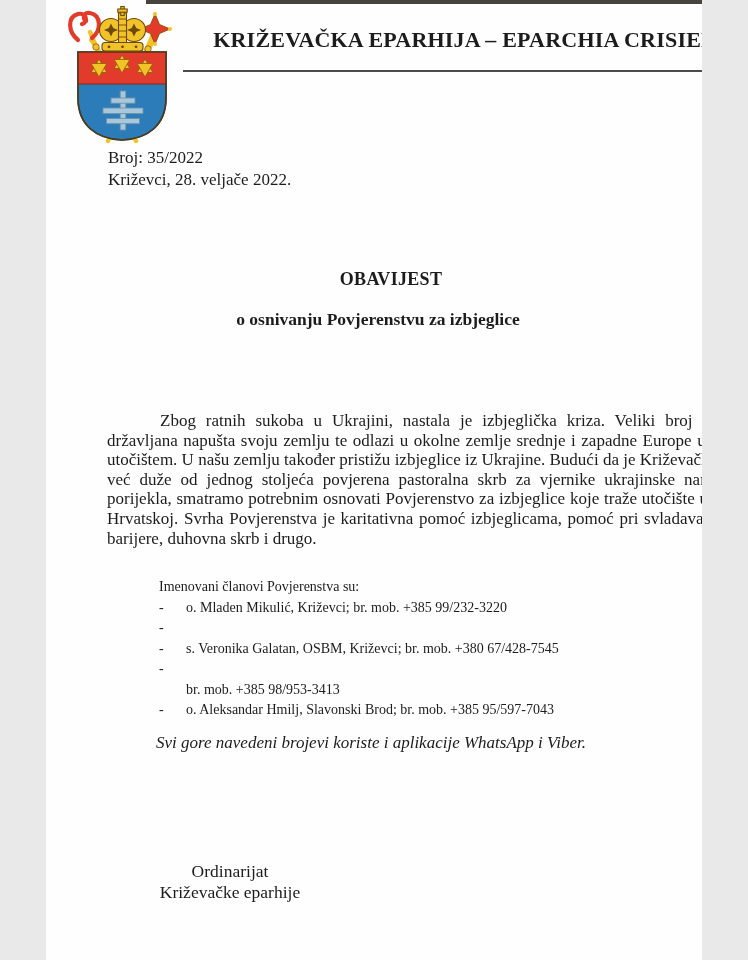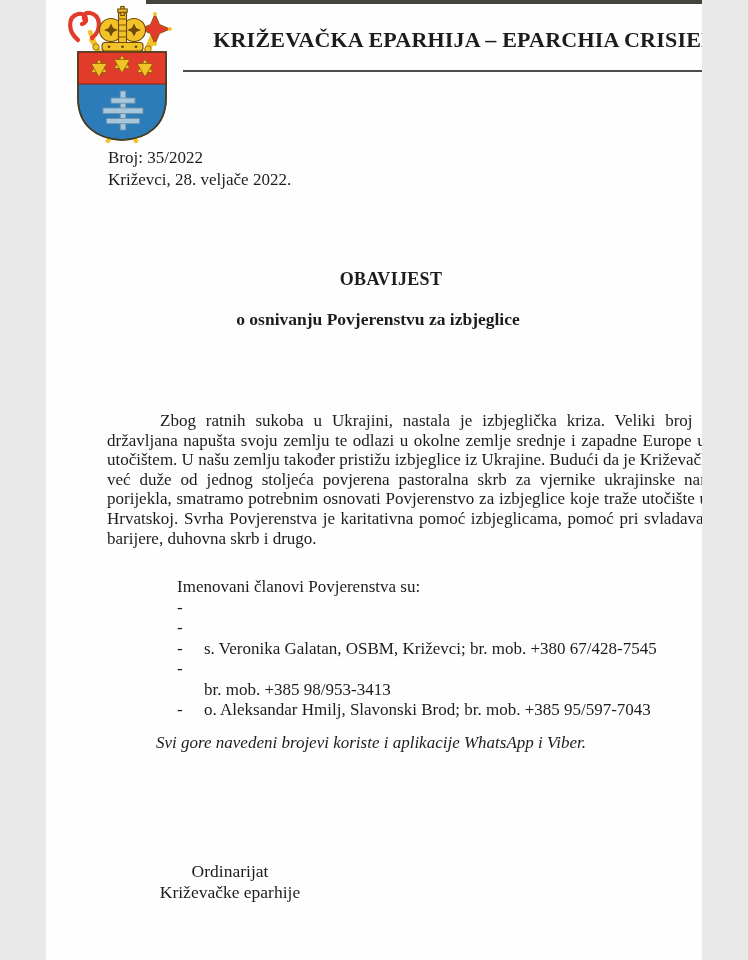--- a/index.html
+++ b/index.html
@@ -26,21 +26,21 @@
     transform:translateX(17px);letter-spacing:.3px;
   }
   .notice-subtitle{
     left:0;right:0;top:309px;text-align:center;font-size:17.5px;font-weight:bold;
     transform:translateX(4px);
   }
   .body-par{
     left:61px;top:411px;width:672px;font-size:17px;line-height:19.6px;
     text-align:justify;text-indent:53px;
   }
-  .committee{left:131px;top:577px;font-size:17px;line-height:20.5px;}
+  .committee{left:113px;top:577px;font-size:14px;line-height:20.5px;}
   .member-row{display:flex;}
   .member-dash{width:27px;flex:0 0 27px;}
   .member-text{white-space:nowrap;}
   .note{left:110px;top:733px;font-size:17px;white-space:nowrap;font-style:italic;}
   .signature{
     left:64px;top:861px;width:240px;text-align:center;
     font-size:17.5px;line-height:20.5px;
   }
 </style>
 </head>
@@ -139,20 +139,21 @@
 
   <div class="abs notice-title">OBAVIJEST</div>
   <div class="abs notice-subtitle">o osnivanju Povjerenstvu za izbjeglice</div>
 
   <div class="abs body-par">Zbog ratnih sukoba u Ukrajini, nastala je izbjeglička kriza. Veliki broj ukrajinskih državljana napušta svoju zemlju te odlazi u okolne zemlje srednje i zapadne Europe u potrazi za utočištem. U našu zemlju također pristižu izbjeglice iz Ukrajine. Budući da je Križevačkoj eparhiji već duže od jednog stoljeća povjerena pastoralna skrb za vjernike ukrajinske narodnosti ili porijekla, smatramo potrebnim osnovati Povjerenstvo za izbjeglice koje traže utočište u Republici Hrvatskoj. Svrha Povjerenstva je karitativna pomoć izbjeglicama, pomoć pri svladavanju jezične barijere, duhovna skrb i drugo.</div>
 
   <div class="abs committee">
     <div>Imenovani članovi Povjerenstva su:</div>
     <div class="member-row">
       <span class="member-dash">-</span>
+      <span class="member-text">o. Mladen Mikulić, Križevci; br. mob. +385 99/232-3220</span>
     </div>
     <div class="member-row">
       <span class="member-dash">-</span>
     </div>
     <div class="member-row">
       <span class="member-dash">-</span>
       <span class="member-text">s. Veronika Galatan, OSBM, Križevci; br. mob. +380 67/428-7545</span>
     </div>
     <div class="member-row">
       <span class="member-dash">-</span>

